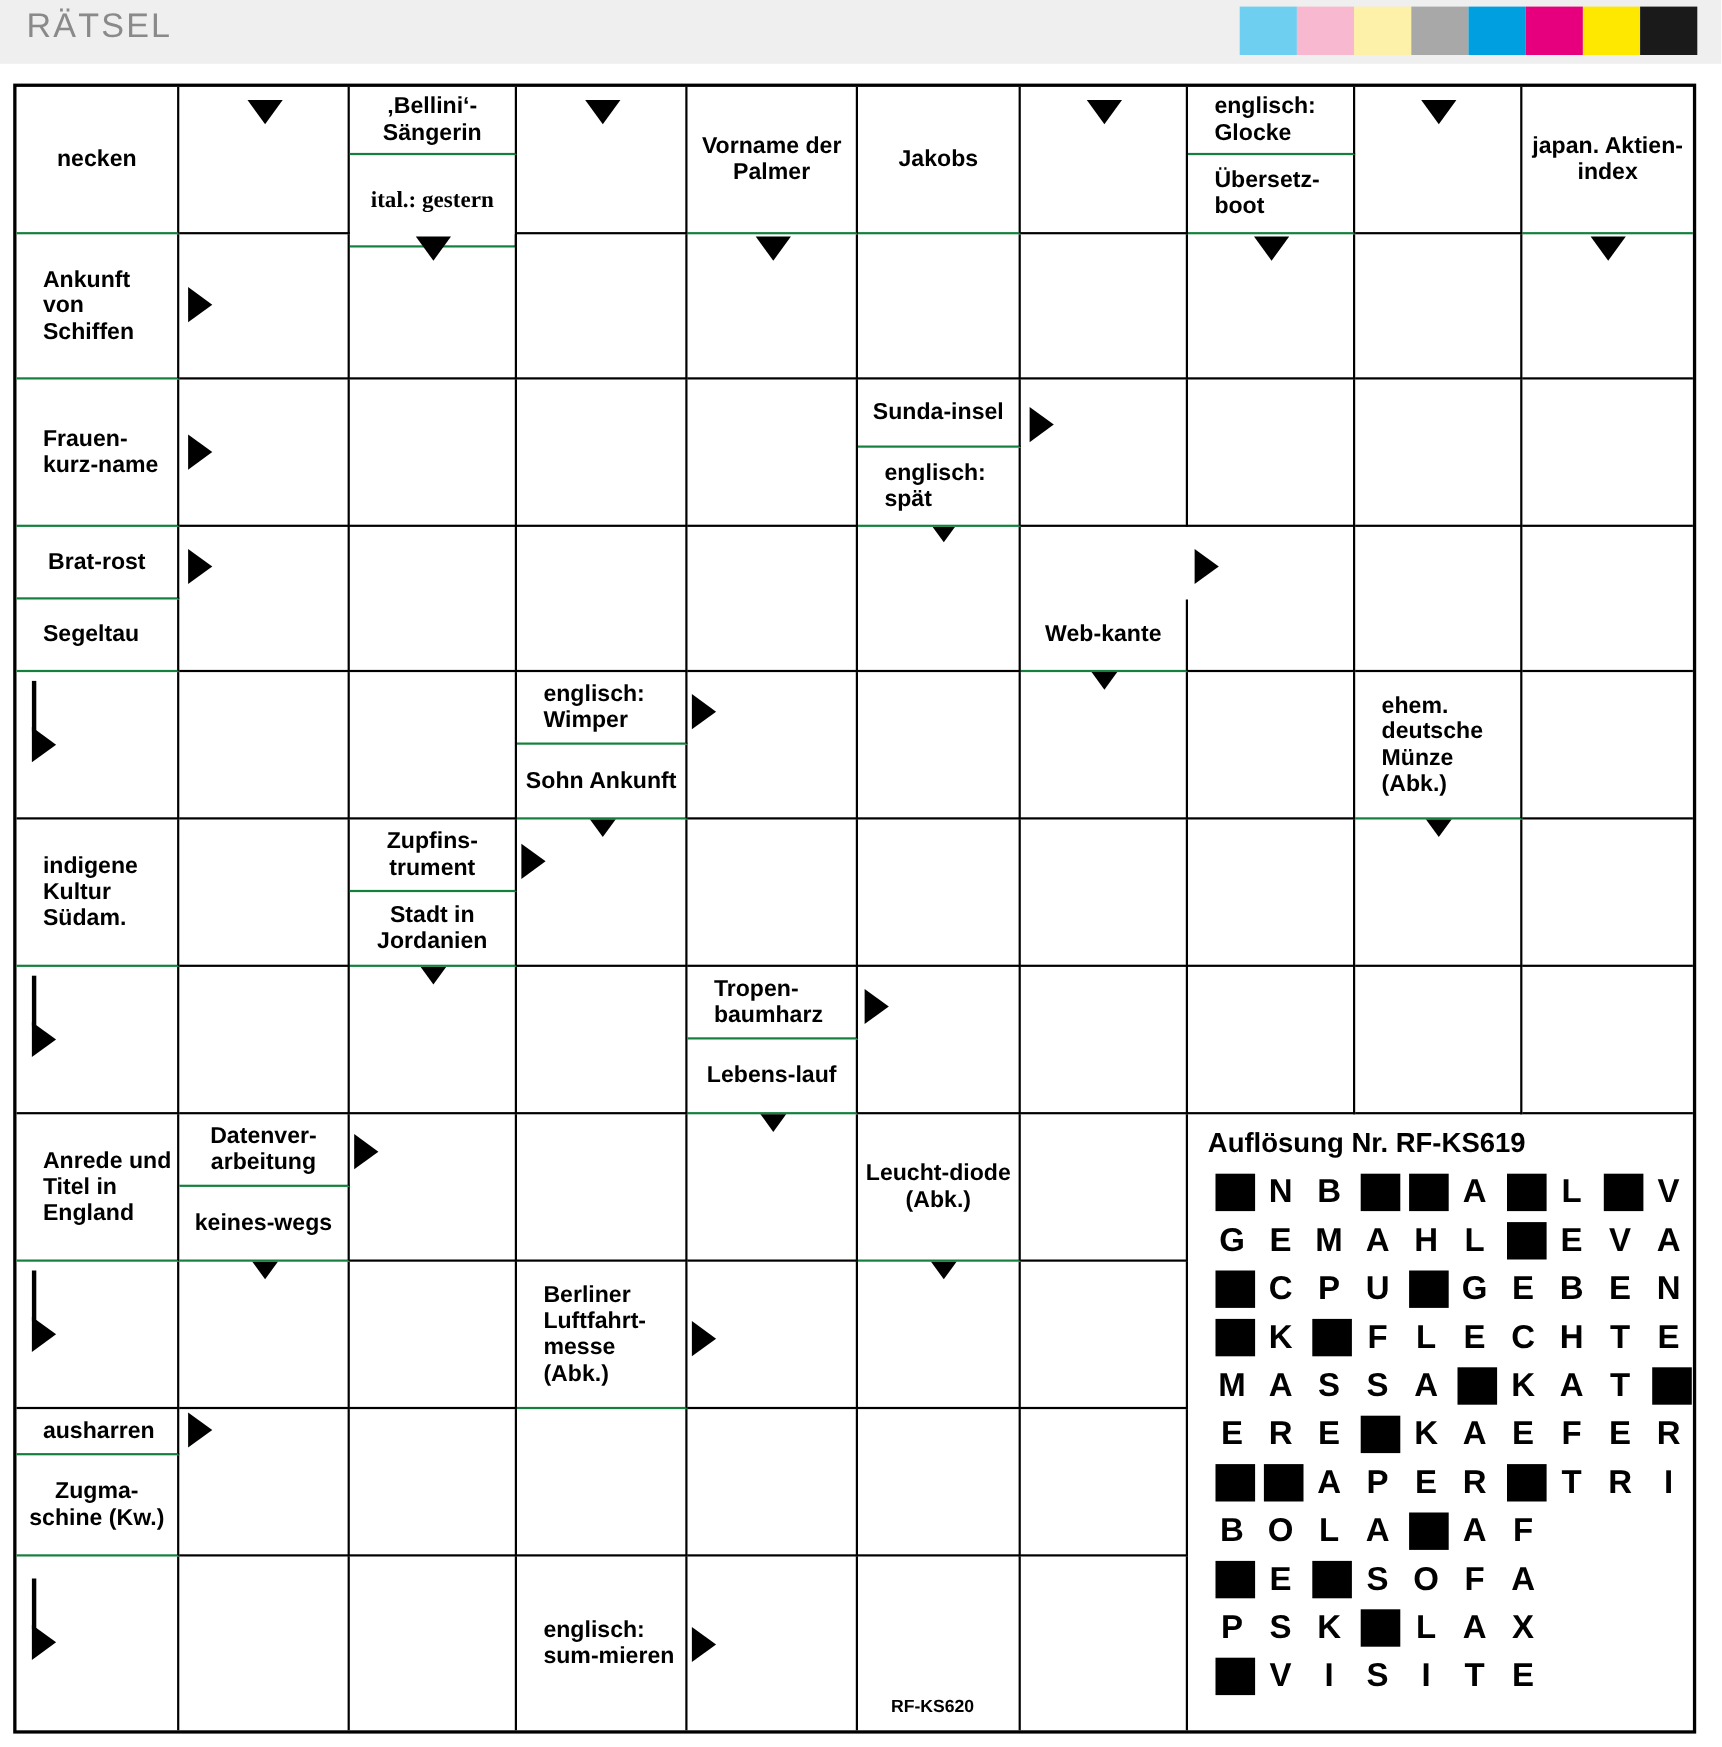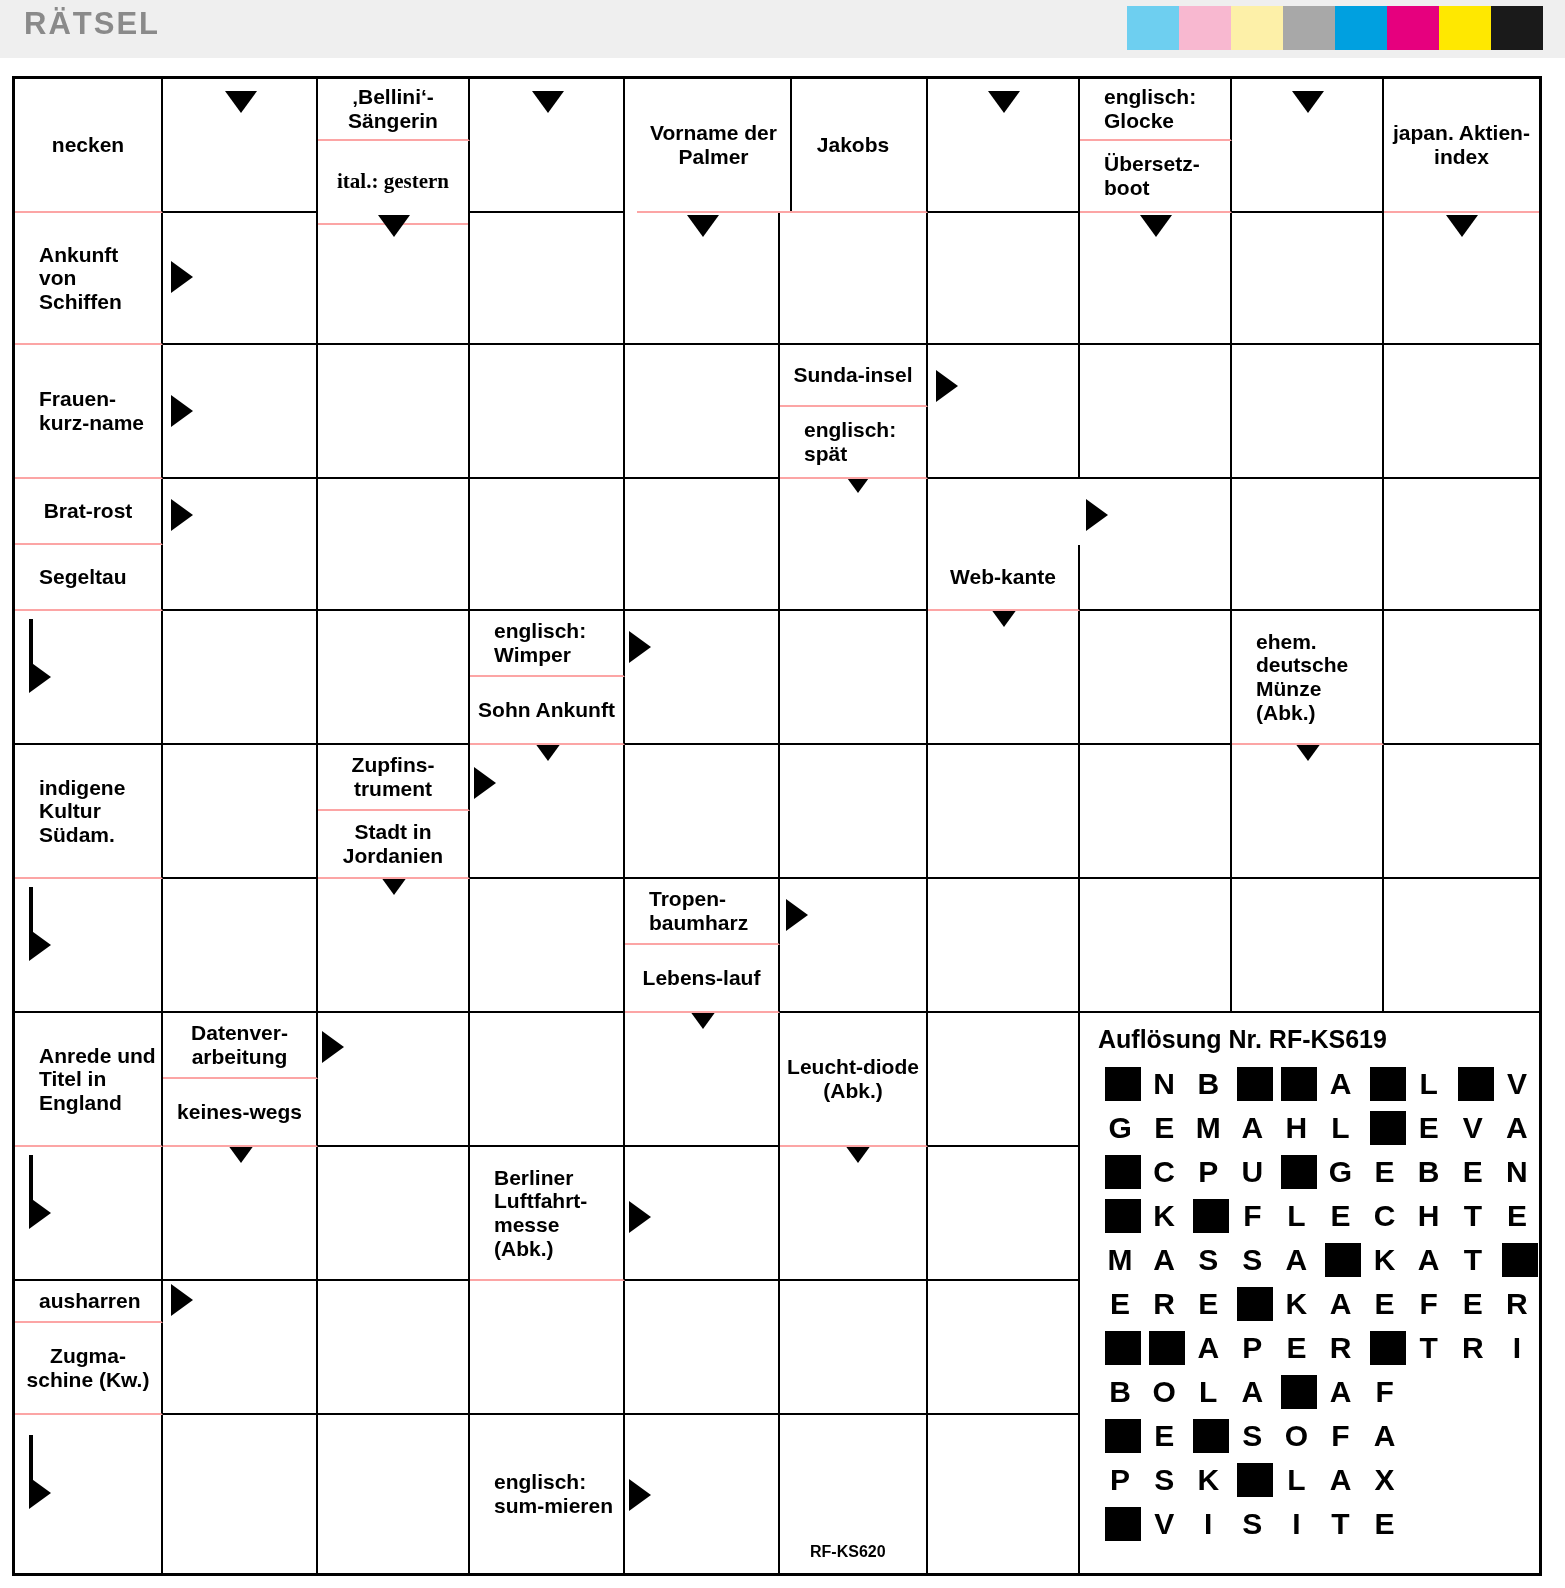--- a/index.html
+++ b/index.html
@@ -11,21 +11,21 @@
   }
   #page{position:relative;width:1565px;height:1588px;overflow:hidden;}
 
   
   .header{
     position:absolute;left:0;top:0;width:1565px;height:58px;
     background:#efefef;
   }
   .header-title{
     position:absolute;left:24px;top:6px;
-    font-size:31px;font-weight:bold;letter-spacing:2px;
+    font-size:31px;font-weight:normal;letter-spacing:2px;
     color:#8a8a8a;
     text-align:center;
   }
   .swatches{position:absolute;right:22px;top:6px;display:flex;}
   .sw{width:52px;height:44px;}
 
   
   .grid{
     position:absolute;left:12px;top:76px;
     width:1530px;height:1500px;
@@ -36,21 +36,21 @@
     position:absolute;
     box-sizing:border-box;
     border-right:2px solid #000;
     border-bottom:2px solid #000;
     overflow:hidden;
   }
   .clue{
     position:absolute;
     box-sizing:border-box;
     border-right:2px solid #000;
-    border-bottom:2px solid #fca5a5;
+    border-bottom:2px solid #15803d;
     display:flex;align-items:center;justify-content:center;
     text-align:center;
     font-size:21px;font-weight:bold;line-height:1.12;
     padding:2px 3px;
     word-break:break-word;
     hyphens:manual;
   }
   .clue.left{justify-content:flex-start;text-align:left;padding-left:24px;}
   .noborder-b{border-bottom:none;}
   .noborder-r{border-right:none;}
@@ -122,21 +122,21 @@
       <div class="arr arr-down" style="left:62px;top:12px;"></div>
     </div>
 
     <div class="clue" style="left:303px;top:0px;width:152px;height:62px;">‚Bellini‘-Sängerin</div>
     <div class="clue" style="left:303px;top:62px;width:152px;height:84px;font-family:Liberation Serif, serif;">ital.: gestern</div>
 
     <div class="cell" style="left:455px;top:0px;width:155px;height:134px;">
       <div class="arr arr-down" style="left:62px;top:12px;"></div>
     </div>
 
-    <div class="clue" style="left:610px;top:0px;width:155px;height:134px;margin-left:12px;">Vorname der Palmer</div>
+    <div class="clue" style="left:610px;top:0px;width:155px;height:134px;">Vorname der Palmer</div>
 
     <div class="clue" style="left:765px;top:0px;width:148px;height:134px;">Jakobs</div>
 
     <div class="cell" style="left:913px;top:0px;width:152px;height:134px;">
       <div class="arr arr-down" style="left:60px;top:12px;"></div>
     </div>
 
     <div class="clue left" style="left:1065px;top:0px;width:152px;height:62px;">englisch: Glocke</div>
     <div class="clue left" style="left:1065px;top:62px;width:152px;height:72px;">Übersetz-boot</div>
 

